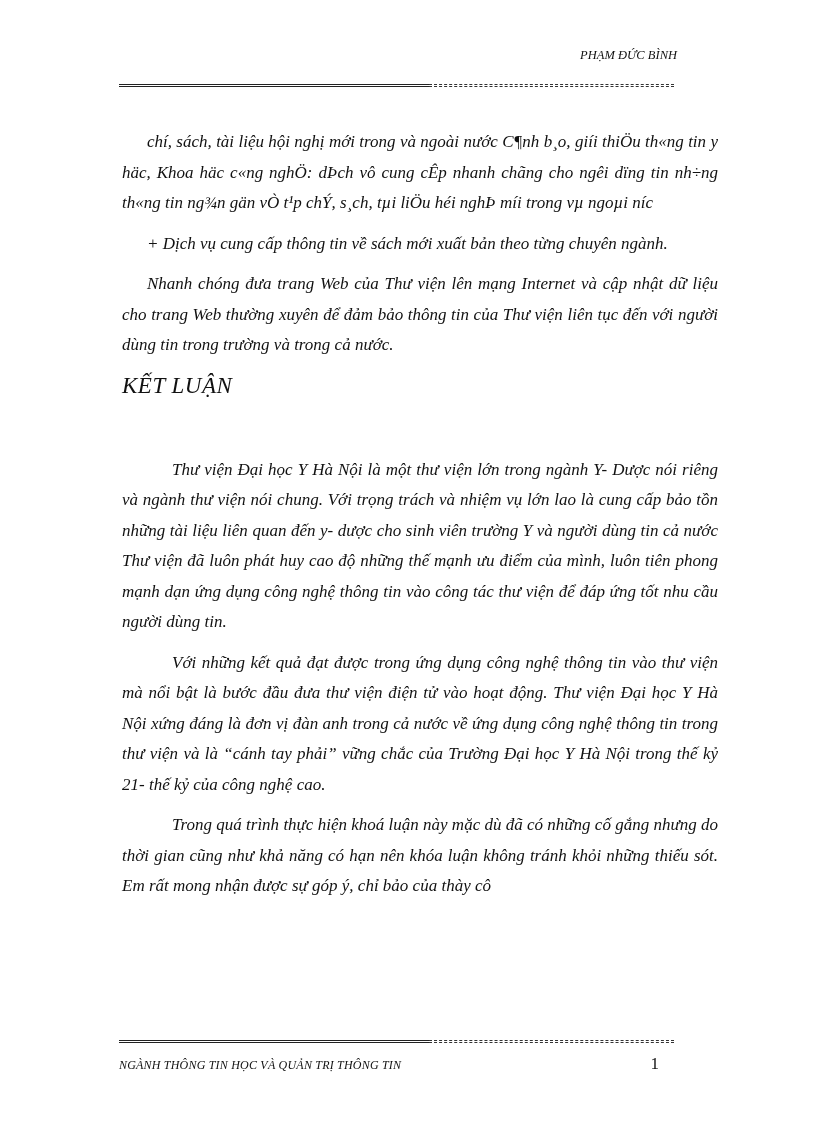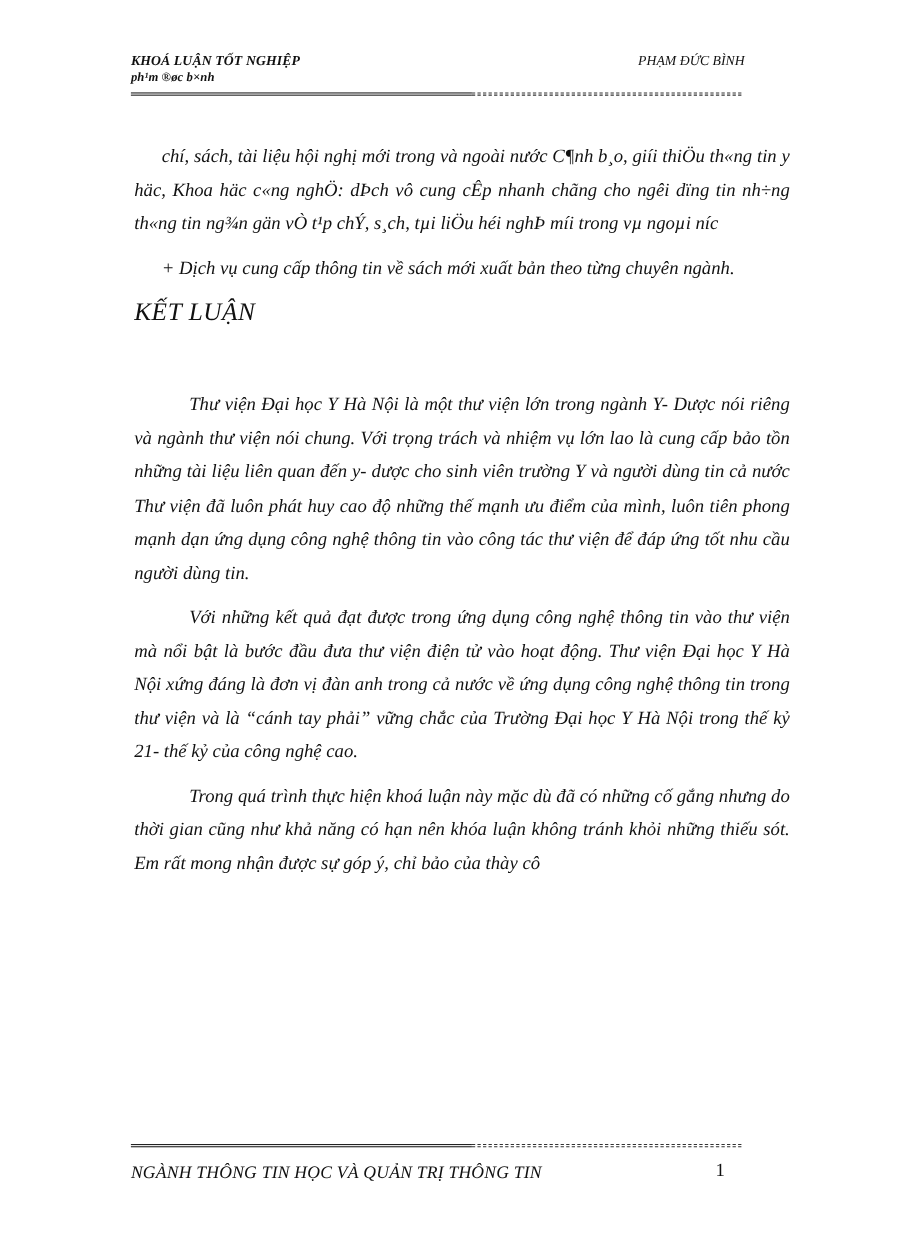--- a/index.html
+++ b/index.html
@@ -103,48 +103,45 @@
       top: 1040px;
       width: 570px;
       height: 40px;
     }
     .ftr-sep { top: 0; }
     .ftr-left {
       position: absolute;
       left: 0;
       top: 18px;
       font-style: italic;
-      font-size: 16px;
+      font-size: 12px;
       letter-spacing: 0.2px;
     }
     .ftr-right {
       position: absolute;
       right: 30px;
       top: 14px;
       font-size: 17px;
     }
   </style>
 </head>
 <body>
 
 <div class="page-header">
-  <div class="hdr-left">
-    <span>KHOÁ LUẬN TỐT NGHIỆP</span>
-    <span class="sub">ph¹m ®øc b×nh</span>
-  </div>
   <div class="hdr-right">PHẠM ĐỨC BÌNH</div>
   <div class="sep hdr-sep">
     <div class="solid"></div>
     <div class="dashed"></div>
   </div>
 </div>
 
 <div class="content">
   <p class="p-indent">chí, sách, tài liệu hội nghị mới trong và ngoài nước  C¶nh   b¸o,    giíi thiÖu th«ng tin y häc, Khoa häc c«ng nghÖ: dÞch vô cung cÊp nhanh chãng cho ng­êi  dïng tin nh÷ng th«ng tin ng¾n gän vÒ t¹p chÝ, s¸ch, tµi liÖu héi nghÞ míi trong vµ ngoµi n­íc</p>
   <p class="p-indent p-gap">+ Dịch vụ cung cấp thông tin về sách mới xuất bản theo từng chuyên ngành.</p>
+  <p class="p-indent p-gap">Nhanh chóng đưa trang Web của Thư viện lên mạng Internet và cập nhật dữ liệu  cho trang Web thường xuyên để đảm bảo thông tin của Thư viện liên tục đến với người dùng tin trong trường và trong cả nước.</p>
 
   <p class="heading">KẾT LUẬN</p>
 
   <p class="p-indent-lg">Thư viện Đại học Y Hà Nội là một thư viện lớn trong ngành Y- Dược nói riêng và ngành thư viện nói chung. Với trọng trách và nhiệm vụ lớn lao là cung cấp bảo tồn những tài liệu liên quan đến y- dược cho sinh viên trường Y và người dùng tin cả nước Thư viện đã luôn phát huy cao độ những thế mạnh ưu điểm của mình, luôn tiên phong mạnh dạn ứng dụng công nghệ thông tin vào công tác thư viện để đáp ứng tốt nhu cầu người dùng tin.</p>
   <p class="p-indent-lg p-gap">Với những kết quả đạt được trong ứng dụng công nghệ thông tin vào thư viện mà nổi bật là bước đầu đưa thư viện điện tử vào hoạt động. Thư viện Đại học Y Hà Nội xứng đáng là đơn vị đàn anh trong cả nước về ứng dụng công nghệ thông tin trong thư viện và là “cánh tay phải” vững chắc của Trường Đại học Y Hà Nội trong thế kỷ 21- thế kỷ của công nghệ cao.</p>
   <p class="p-indent-lg p-gap">Trong quá trình thực hiện khoá luận này mặc dù đã có những cố gắng nhưng do thời gian cũng như khả năng có hạn nên khóa luận không tránh khỏi những thiếu sót. Em rất mong nhận được sự góp ý, chỉ bảo của thày cô</p>
 </div>
 
 <div class="page-footer">
   <div class="sep ftr-sep">

